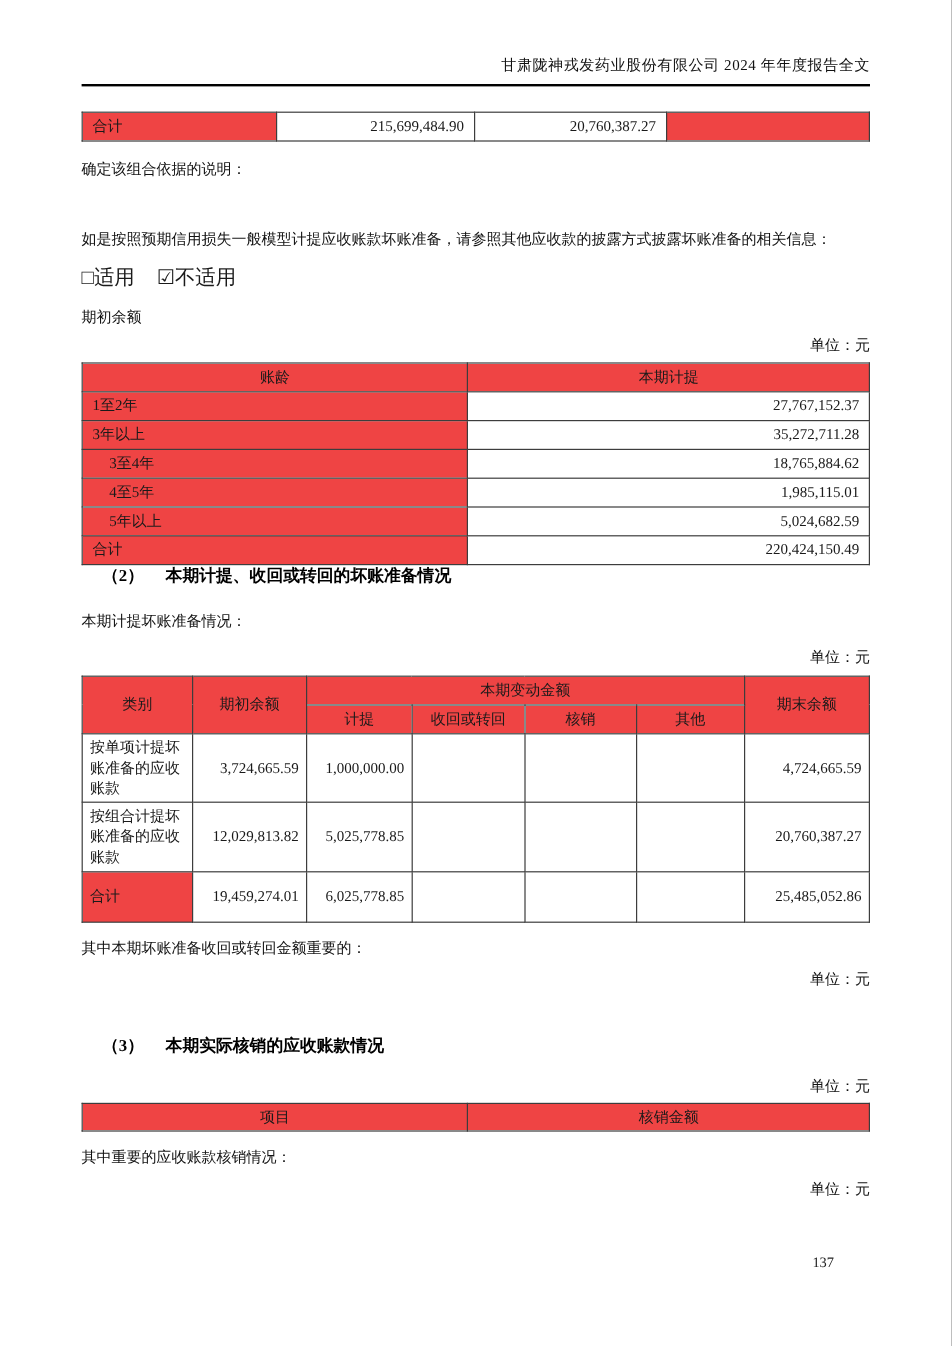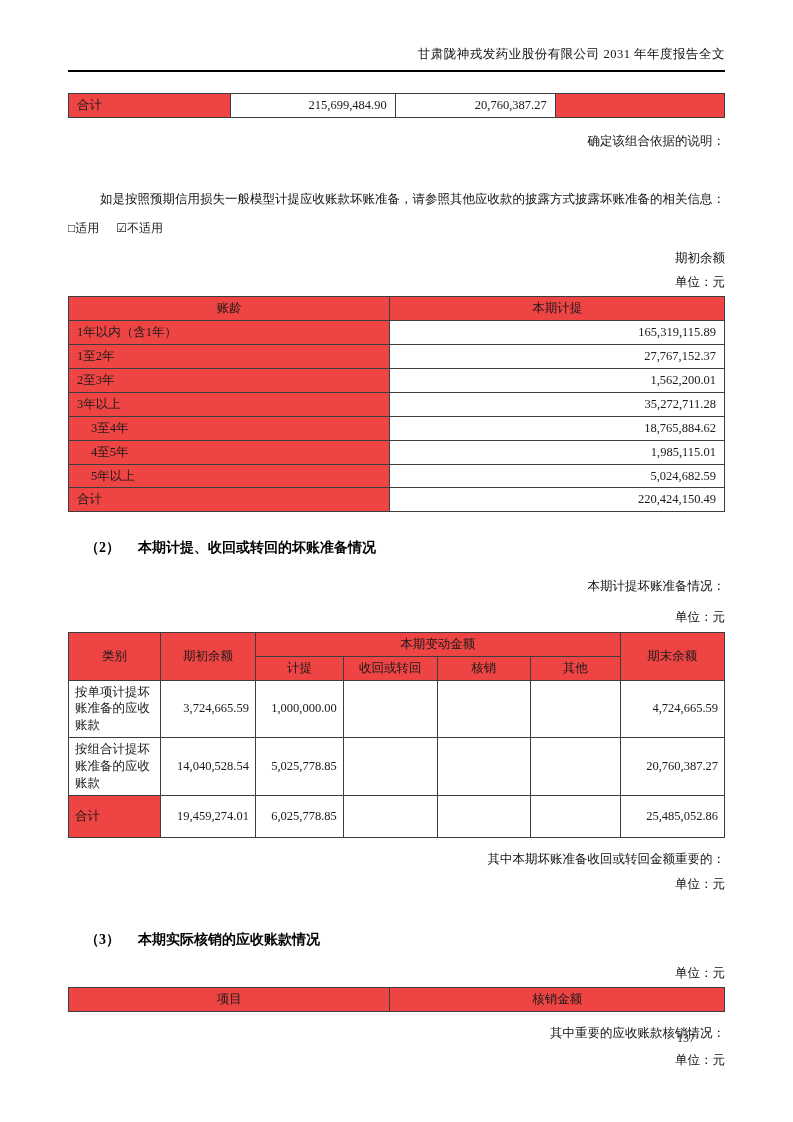--- a/index.html
+++ b/index.html
@@ -42,72 +42,71 @@
   .gray { background:#ef4444; }
   .al { text-align:left; }
   .ar { text-align:right; }
   .ac { text-align:center; }
   .indent1 { padding-left:22px; }
   .num-wrap { word-break:break-all; }
   .para {
     font-size:12.5px;
     line-height:1.4;
     color:#111;
-    text-align:right;
   }
   .unit-line {
     font-size:12.5px;
     text-align:right;
     color:#111;
   }
   .sec-heading {
     font-size:14px;
     font-weight:bold;
     color:#000;
     padding-left:17px;
   }
   .sec-heading .sec-num { margin-right:18px; }
-  .checkbox-line { font-size:12px; }
+  .checkbox-line { font-size:17px; }
   .checkbox-line .cb { margin-right:14px; }
   .page-number {
     position:absolute;
     right:98px;
-    bottom:76px;
+    bottom:62px;
     font-size:12px;
     color:#222;
   }
   
   .mt-t1 { margin-top:21px; }
   .mt-basis { margin-top:15px; }
   .mt-ecl { margin-top:41px; }
   .mt-cb { margin-top:11px; }
   .mt-aging-label { margin-top:13px; }
   .mt-unit1 { margin-top:7px; }
   .mt-agingtbl { margin-top:5px; }
-  .mt-h2 { margin-top:27px; }
+  .mt-h2 { }
   .mt-intro { margin-top:21px; }
   .mt-unit2 { margin-top:13px; }
   .mt-t2 { margin-top:6px; }
   .mt-recnote { margin-top:13px; }
   .mt-unit3 { margin-top:8px; }
   .mt-rectbl { margin-top:5px; }
   .mt-h3 { margin-top:38px; }
   .mt-unit4 { margin-top:16px; }
   .mt-t3 { margin-top:5px;border-radius:12px; }
   .mt-wonote { margin-top:13px; }
   .mt-unit5 { margin-top:9px; }
   .aging-row td { height:23px; }
   .t2 td { padding:3px 6px; }
 </style>
 </head>
 <body>
 
 <div class="page">
 
-  <div class="doc-header-title">甘肃陇神戎发药业股份有限公司 2031 年年度报告全文</div>
+  <div class="doc-header-title">甘肃陇神戎发药业股份有限公司 2024 年年度报告全文</div>
   <div class="doc-header-rule"></div>
 
   <table class="t-outer mt-t1">
     <colgroup>
         <col style="width:24.7%">
         <col style="width:25.1%">
         <col style="width:24.4%">
         <col style="width:25.8%">
       </colgroup>
     <tbody>
@@ -137,30 +136,22 @@
     <colgroup>
         <col style="width:49%">
         <col style="width:51%">
       </colgroup>
     <tbody>
         <tr class="aging-row">
       <td class="gray ac">账龄</td>
       <td class="gray ac">本期计提</td>
     </tr>
     <tr class="aging-row">
-      <td class="gray al">1年以内（含1年）</td>
-      <td class="ar">165,319,115.89</td>
-    </tr>
-    <tr class="aging-row">
       <td class="gray al">1至2年</td>
       <td class="ar">27,767,152.37</td>
-    </tr>
-    <tr class="aging-row">
-      <td class="gray al">2至3年</td>
-      <td class="ar">1,562,200.01</td>
     </tr>
     <tr class="aging-row">
       <td class="gray al">3年以上</td>
       <td class="ar">35,272,711.28</td>
     </tr>
     <tr class="aging-row">
       <td class="gray al indent1">3至4年</td>
       <td class="ar">18,765,884.62</td>
     </tr>
     <tr class="aging-row">
@@ -213,21 +204,21 @@
       <td class="al">按单项计提坏账准备的应收账款</td>
       <td class="ar num-wrap">3,724,665.59</td>
       <td class="ar num-wrap">1,000,000.00</td>
       <td></td>
       <td></td>
       <td></td>
       <td class="ar num-wrap">4,724,665.59</td>
     </tr>
     <tr>
       <td class="al">按组合计提坏账准备的应收账款</td>
-      <td class="ar num-wrap">14,040,528.54</td>
+      <td class="ar num-wrap">12,029,813.82</td>
       <td class="ar num-wrap">5,025,778.85</td>
       <td></td>
       <td></td>
       <td></td>
       <td class="ar num-wrap">20,760,387.27</td>
     </tr>
     <tr>
       <td class="gray al" style="height:42px;">合计</td>
       <td class="ar num-wrap">19,459,274.01</td>
       <td class="ar num-wrap">6,025,778.85</td>

